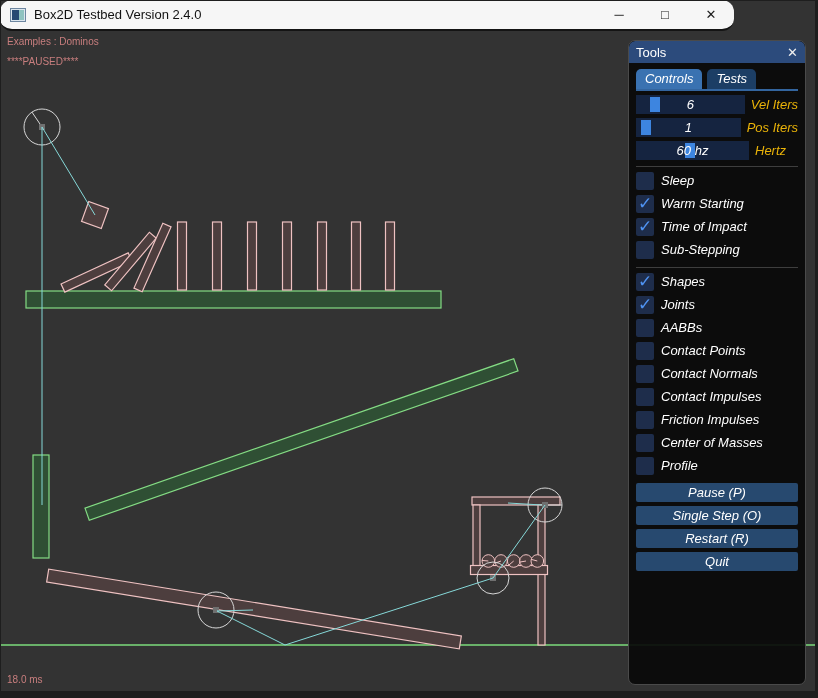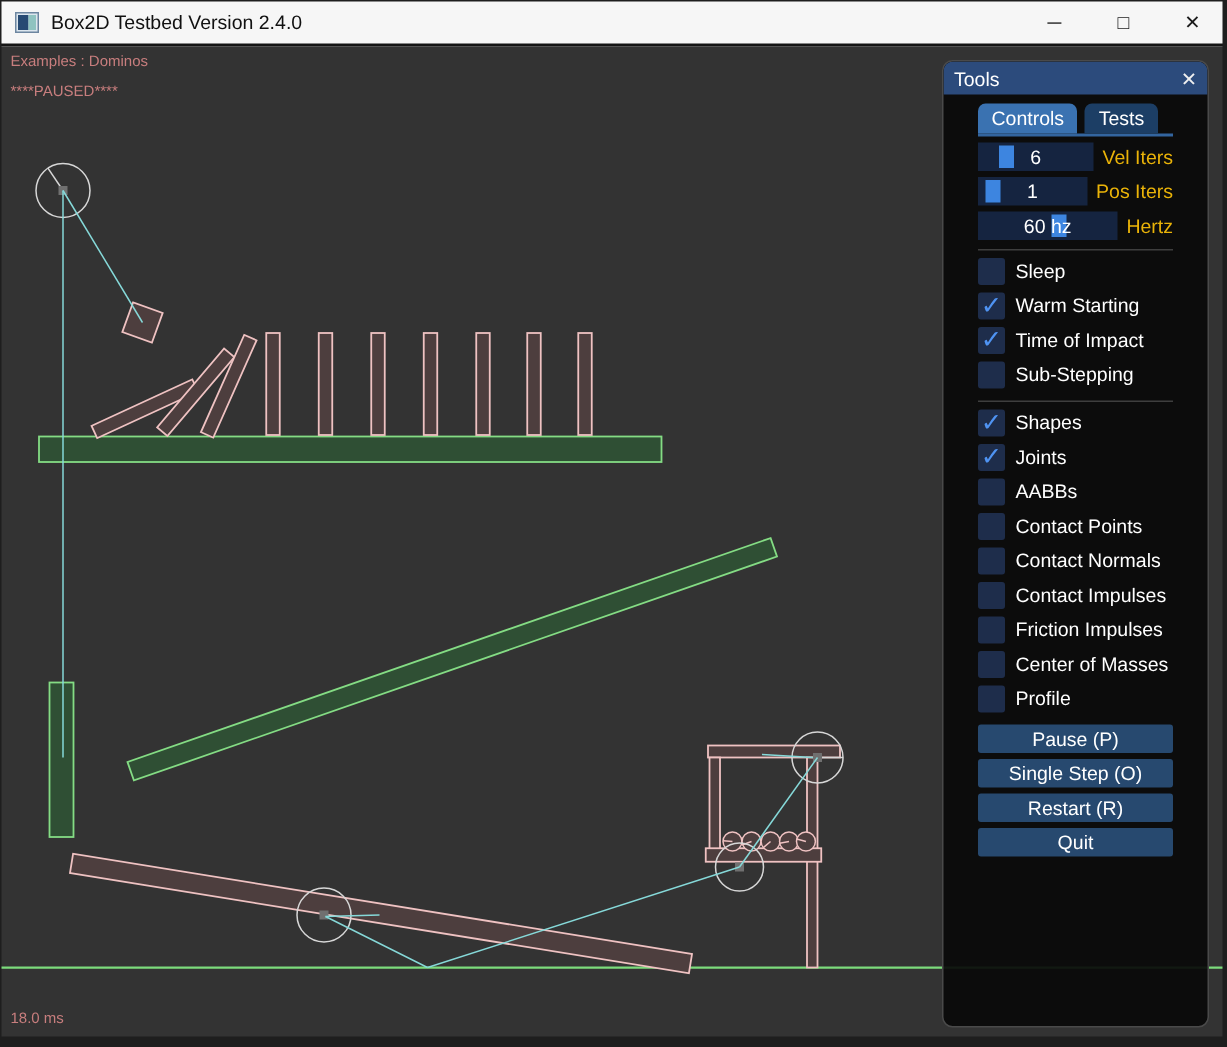--- a/index.html
+++ b/index.html
@@ -3,43 +3,43 @@
 <meta charset="utf-8">
 <style>
   * { margin:0; padding:0; box-sizing:border-box; }
   html,body { width:818px; height:698px; overflow:hidden; background:#333333;
               font-family:"Liberation Sans","DejaVu Sans",sans-serif; position:relative; }
 
   
   #scene-svg { position:absolute; left:0; top:0; z-index:1; }
 
   
-  #titlebar { position:absolute; left:0; top:0; width:818px; height:31px; background:#f6f6f6;
-              z-index:10; display:flex; align-items:center; border-bottom:2px solid #141414; }
+  #titlebar { position:absolute; left:0; top:0; width:734px; height:31px; background:#f6f6f6;
+              z-index:10; display:flex; align-items:center; border-bottom:2px solid #141414;border-radius:12px; }
   #app-icon { margin-left:10px; display:flex; }
   #win-title { margin-left:8px; font-size:13px; color:#111; }
   .wbtns { margin-left:auto; display:flex; height:100%; }
   .wbtn { width:46px; height:100%; display:flex; align-items:center; justify-content:center;
           font-size:13px; color:#1a1a1a; }
   .edge { position:absolute; background:#1e1e1e; z-index:30; }
 
   
   .overlay { position:absolute; left:7px; font-size:10px; color:var(--overlay,#c87e7e); z-index:2; }
   #example-label { top:36px; }
   #paused-label  { top:56px; }
   #frametime-label { top:674px; }
 
   
   #tools-panel { position:absolute; left:628px; top:40px; width:178px; height:645px;
                  background:rgba(10,10,10,0.93); border:1px solid #4a4a4a; border-radius:7px;
                  z-index:5; overflow:hidden; }
   .panel-title { height:22px; background:var(--panel-title,#2c4b7c); display:flex; align-items:center;
                  padding:0 7px; border-radius:6px 6px 0 0; color:#fff; font-size:13px; }
   .panel-title .close { margin-left:auto; font-size:13px; color:#f0f0f0; line-height:1; }
-  .panel-body { padding:4px 23px; }
+  .panel-body { padding:4px 7px;font-style:italic; }
   .tabbar { display:flex; gap:5px; border-bottom:2px solid var(--tab-underline,#33659f); margin-top:2px; }
   .tab { padding:2px 9px 3px; font-size:13px; color:#fff; border-radius:5px 5px 0 0;
          background:var(--tab-inactive,#1c3e65); }
   .tab.active { background:var(--tab-active,#3a72b1); }
   .slider-row { display:flex; align-items:center; margin-top:4px; white-space:nowrap; }
   .slider-track { position:relative; width:113px; height:19px; background:var(--track,#152440); }
   .slider-grab { position:absolute; top:2px; width:10px; height:15px; background:var(--grab,#3d85e0); }
   .slider-val { position:absolute; left:0; right:0; top:0; height:100%; display:flex; z-index:2;
                 align-items:center; justify-content:center; color:#fff; font-size:13px; }
   .slider-label { margin-left:6px; color:#eab308; font-size:13px; }

